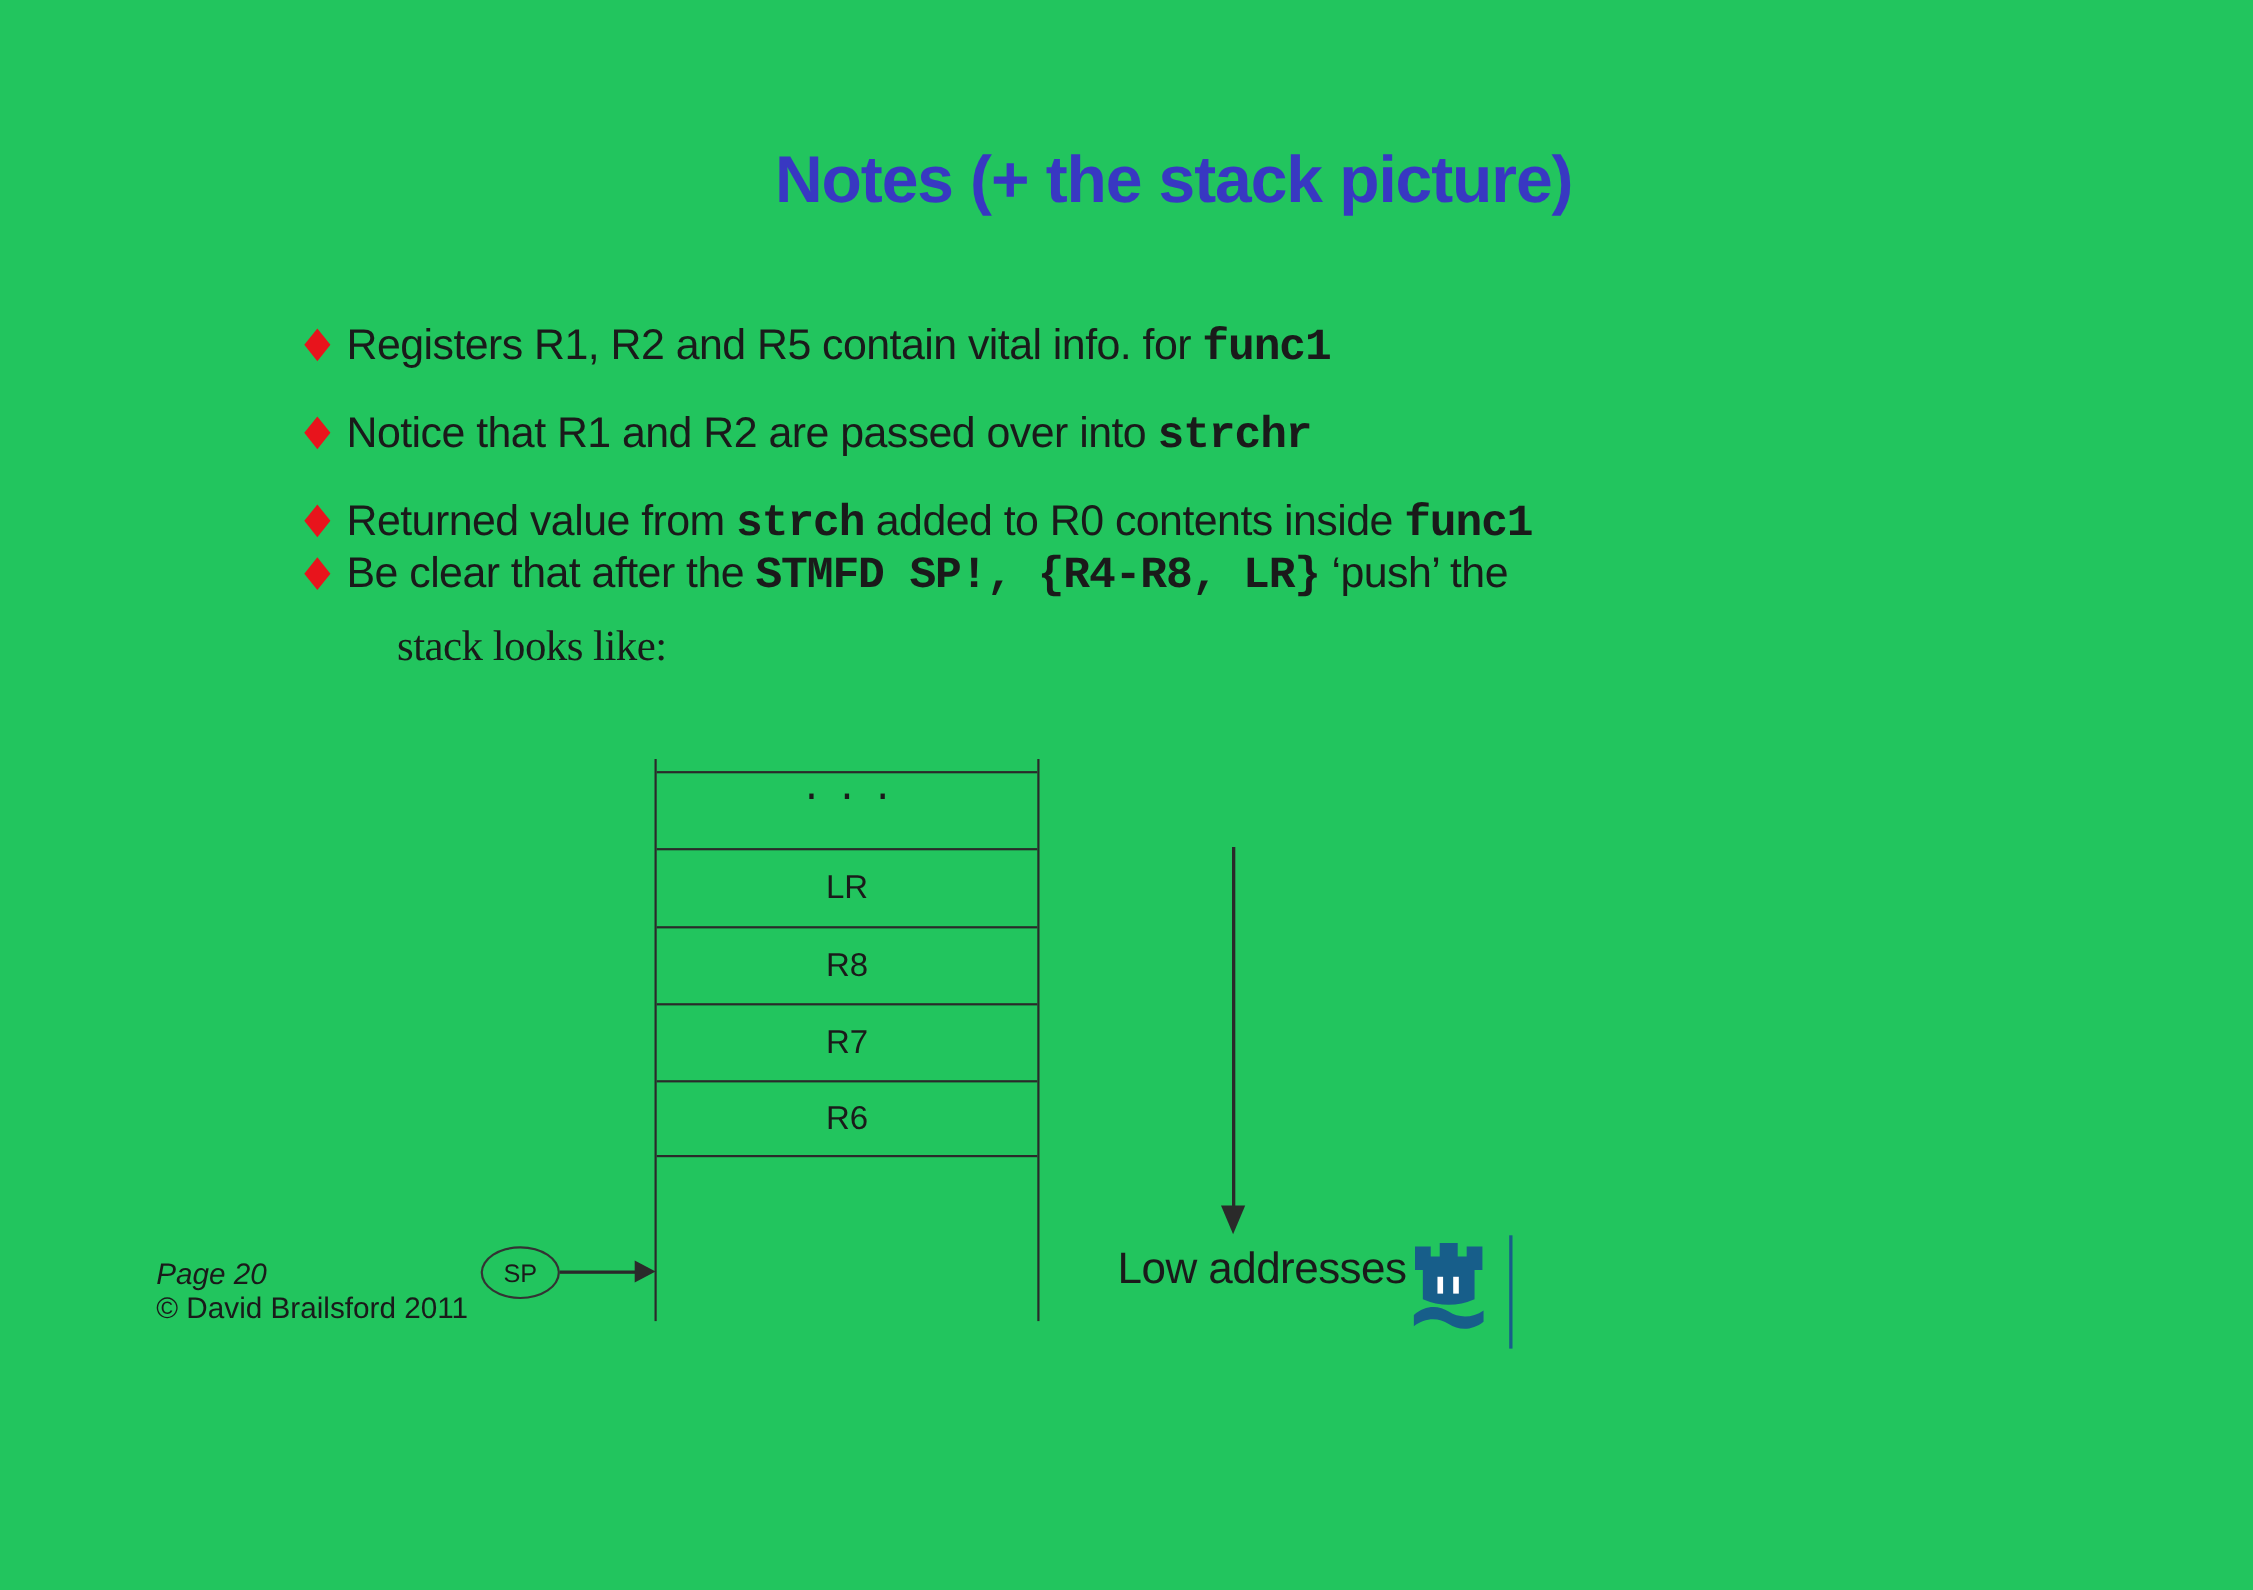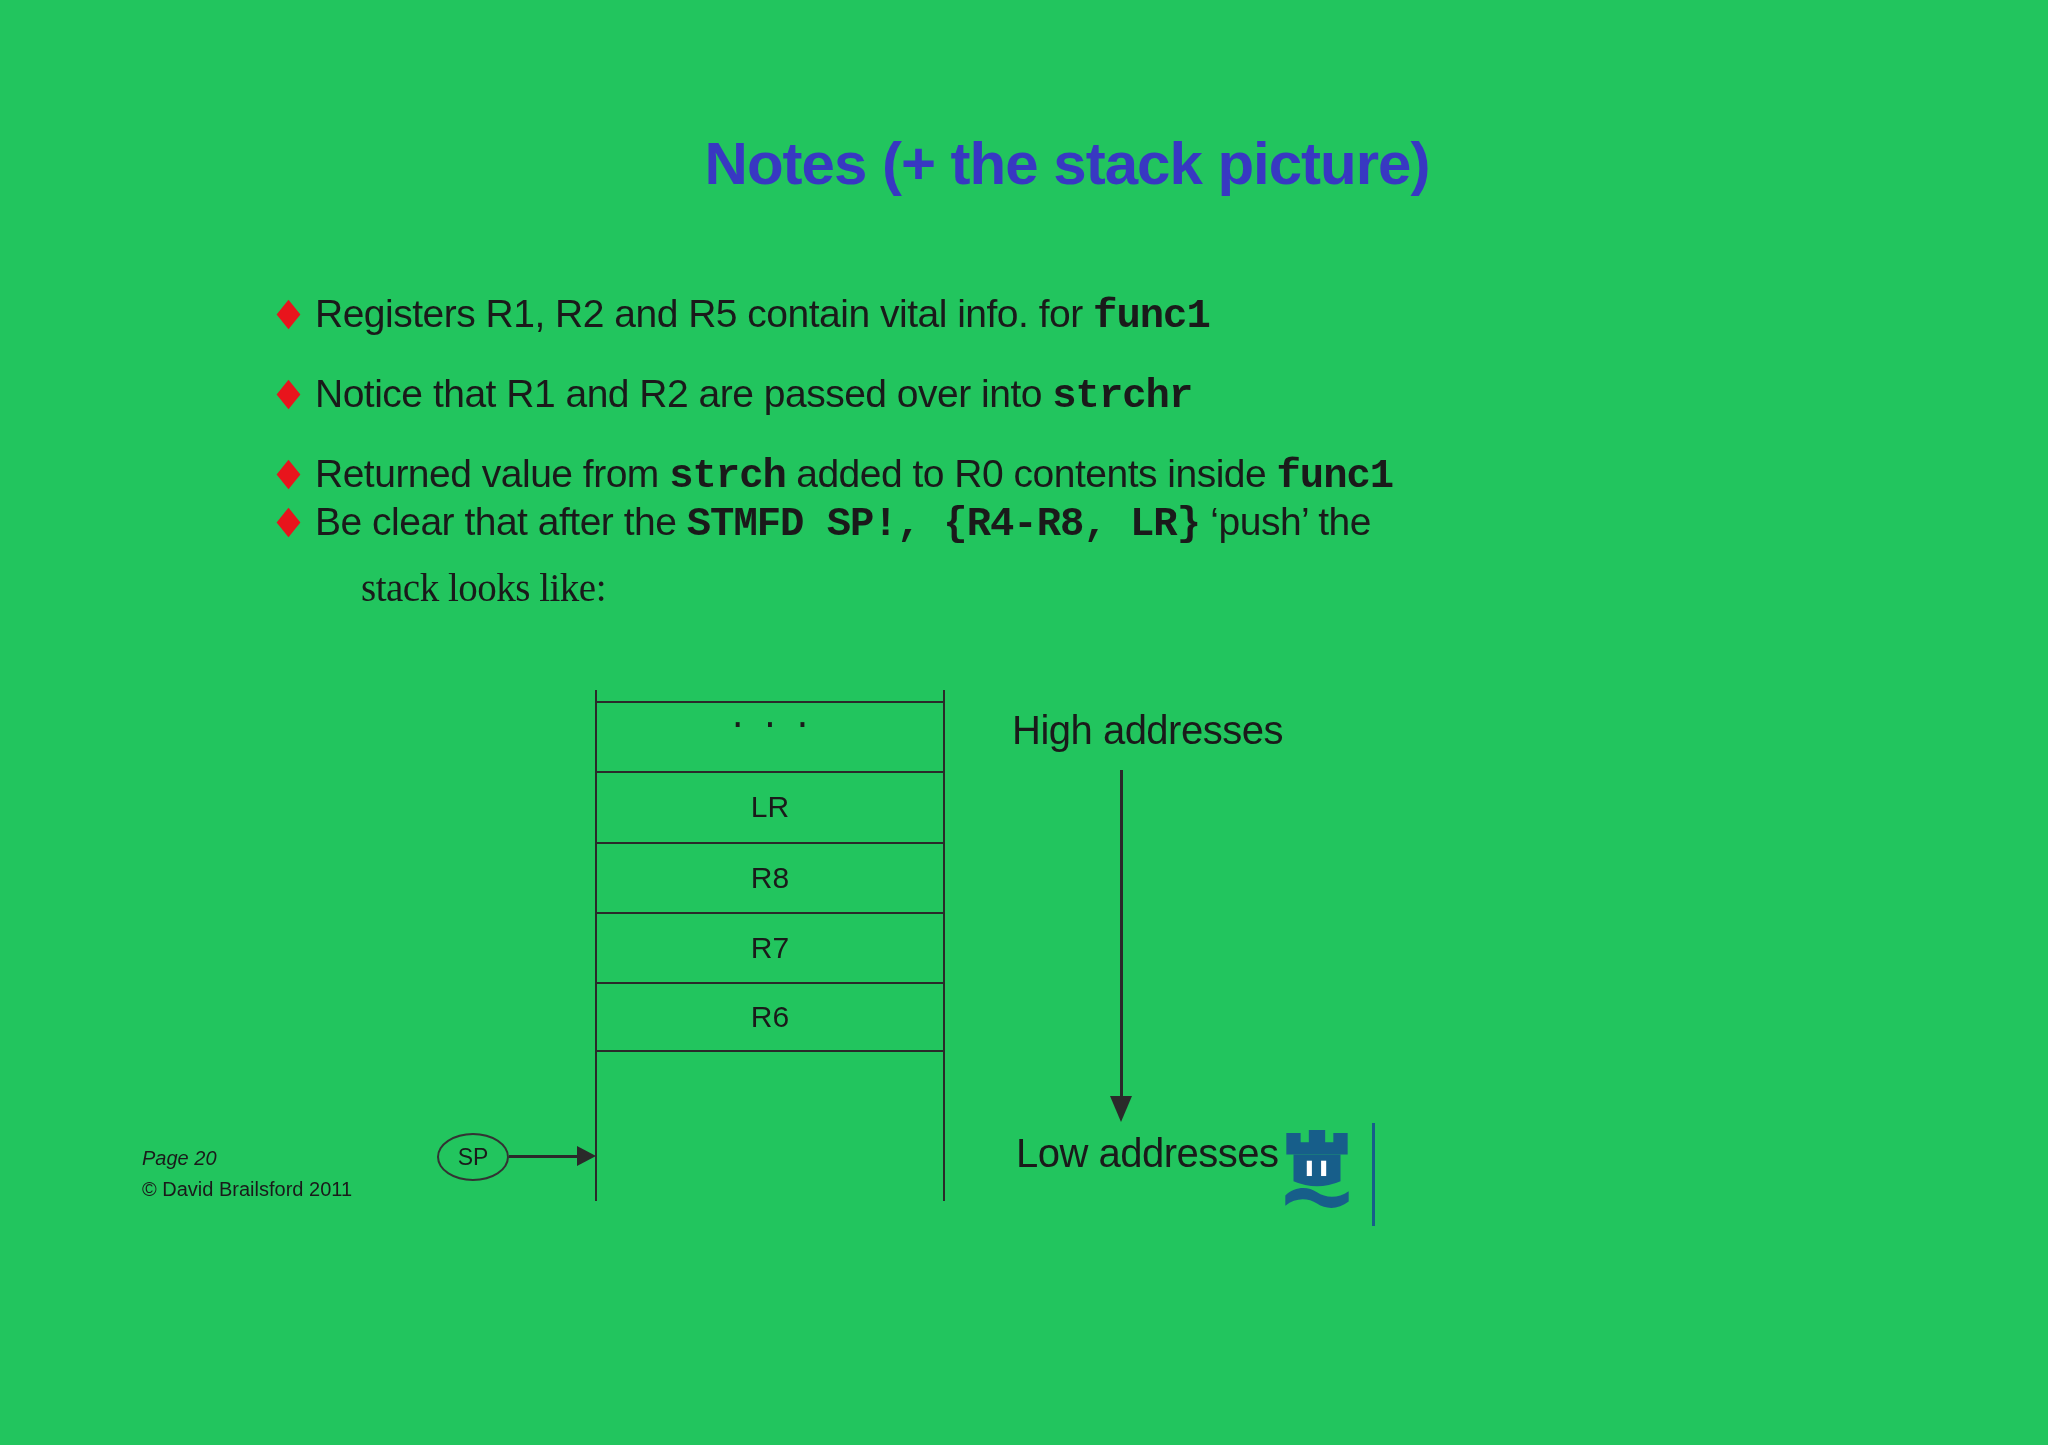--- a/index.html
+++ b/index.html
@@ -92,21 +92,21 @@
     display:flex;align-items:center;justify-content:center;
     font-size:23px;
   }
   .sp-line{position:absolute;left:509px;top:1155px;width:70px;height:2.5px;background:var(--c-line);}
   .sp-head{
     position:absolute;left:577px;top:1146px;width:0;height:0;
     border-top:10px solid transparent;border-bottom:10px solid transparent;
     border-left:19px solid var(--c-line);
   }
   
-  .footer{position:absolute;left:142px;top:1143px;font-size:20px;line-height:31px;}
+  .footer{position:absolute;left:142px;top:1143px;font-size:27px;line-height:31px;}
   .footer .page{font-style:italic;}
   
   .logo-castle{position:absolute;left:1283px;top:1128px;}
   .logo-sep{position:absolute;left:1372px;top:1123px;width:3px;height:103px;background:var(--c-logo);}
   .logo-text{position:absolute;left:1392px;top:1128px;color:var(--c-logo);}
   .logo-text .l1{font-size:27px;font-weight:700;letter-spacing:-0.5px;line-height:30px;}
   .logo-text .l2{font-size:47px;font-weight:700;letter-spacing:-1px;line-height:48px;margin-top:1px;}
 </style>
 </head>
 <body>
@@ -134,21 +134,20 @@
   <div class="stack">
     <div class="stack-rows" id="stackRows">
         <div class="srow dots">...</div>
         <div class="srow">LR</div>
         <div class="srow">R8</div>
         <div class="srow">R7</div>
         <div class="srow">R6</div>
       </div>
   </div>
 
-  <div class="high-label">High addresses</div>
   <div class="addr-line"></div>
   <div class="addr-head"></div>
   <div class="low-label">Low addresses</div>
 
   <div class="sp-ellipse">SP</div>
   <div class="sp-line"></div>
   <div class="sp-head"></div>
 
   <div class="footer">
     <div class="page">Page 20</div>

